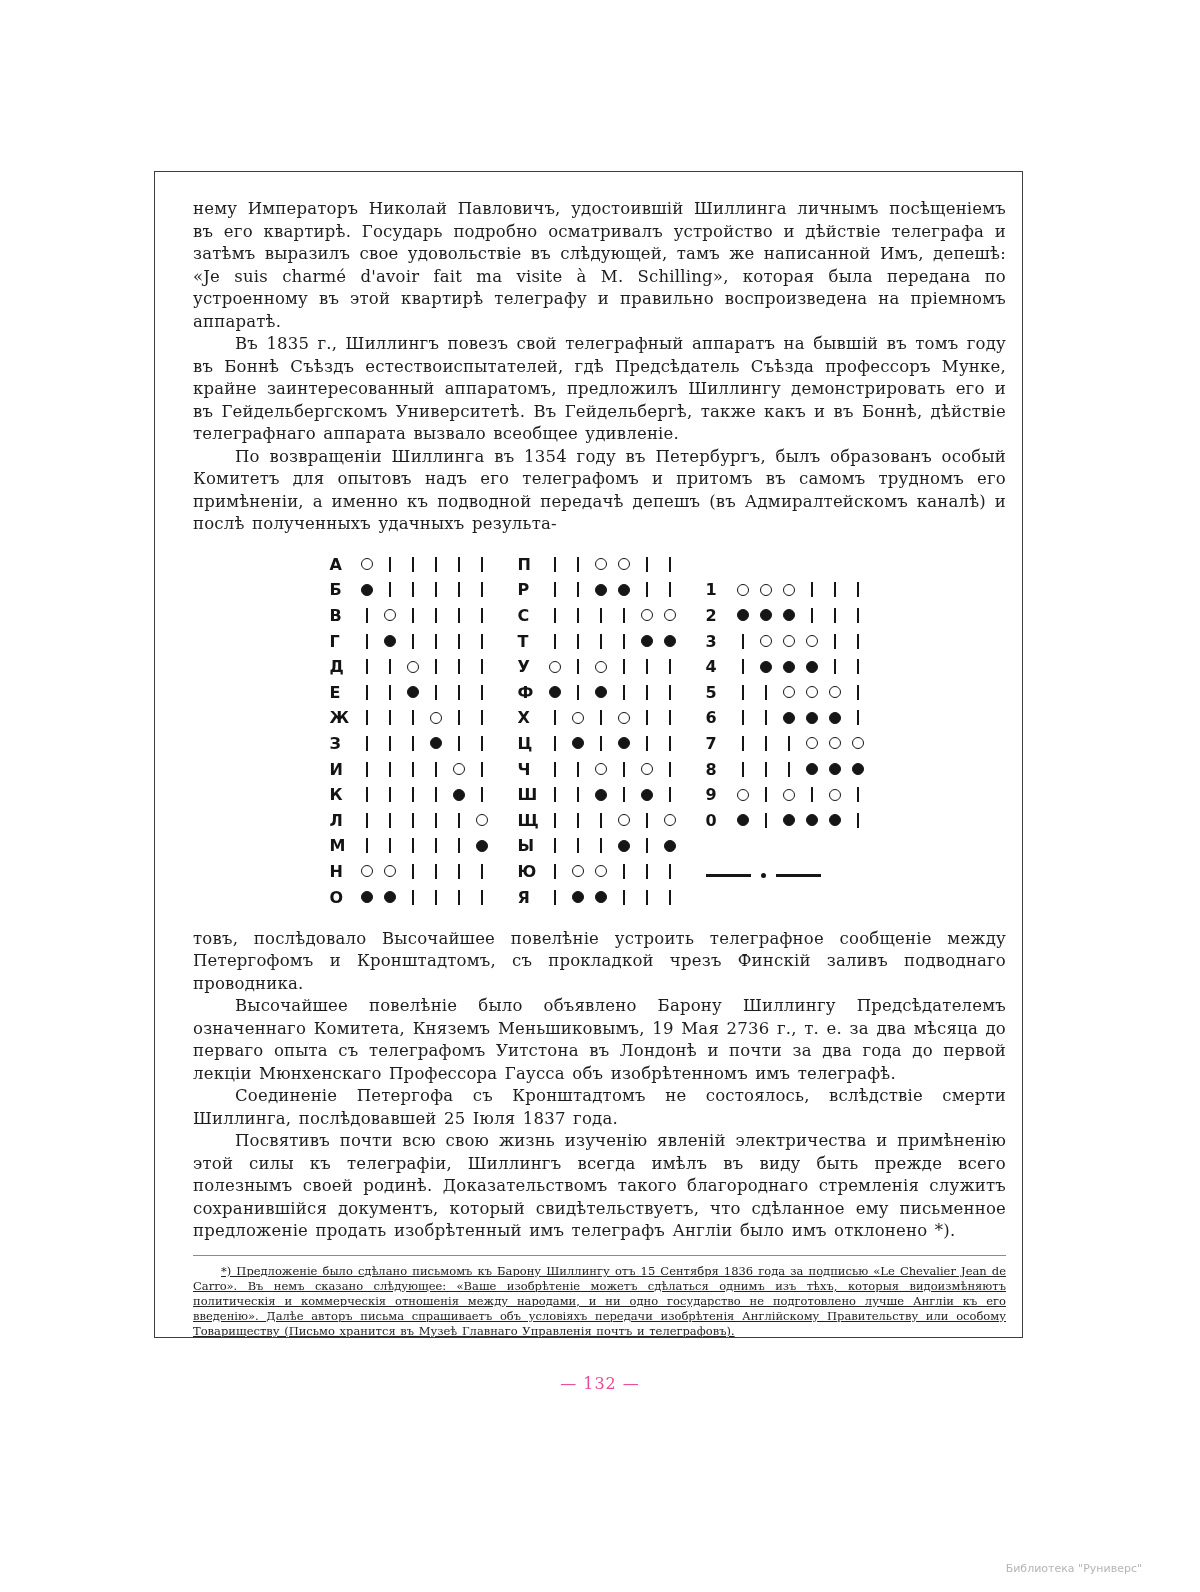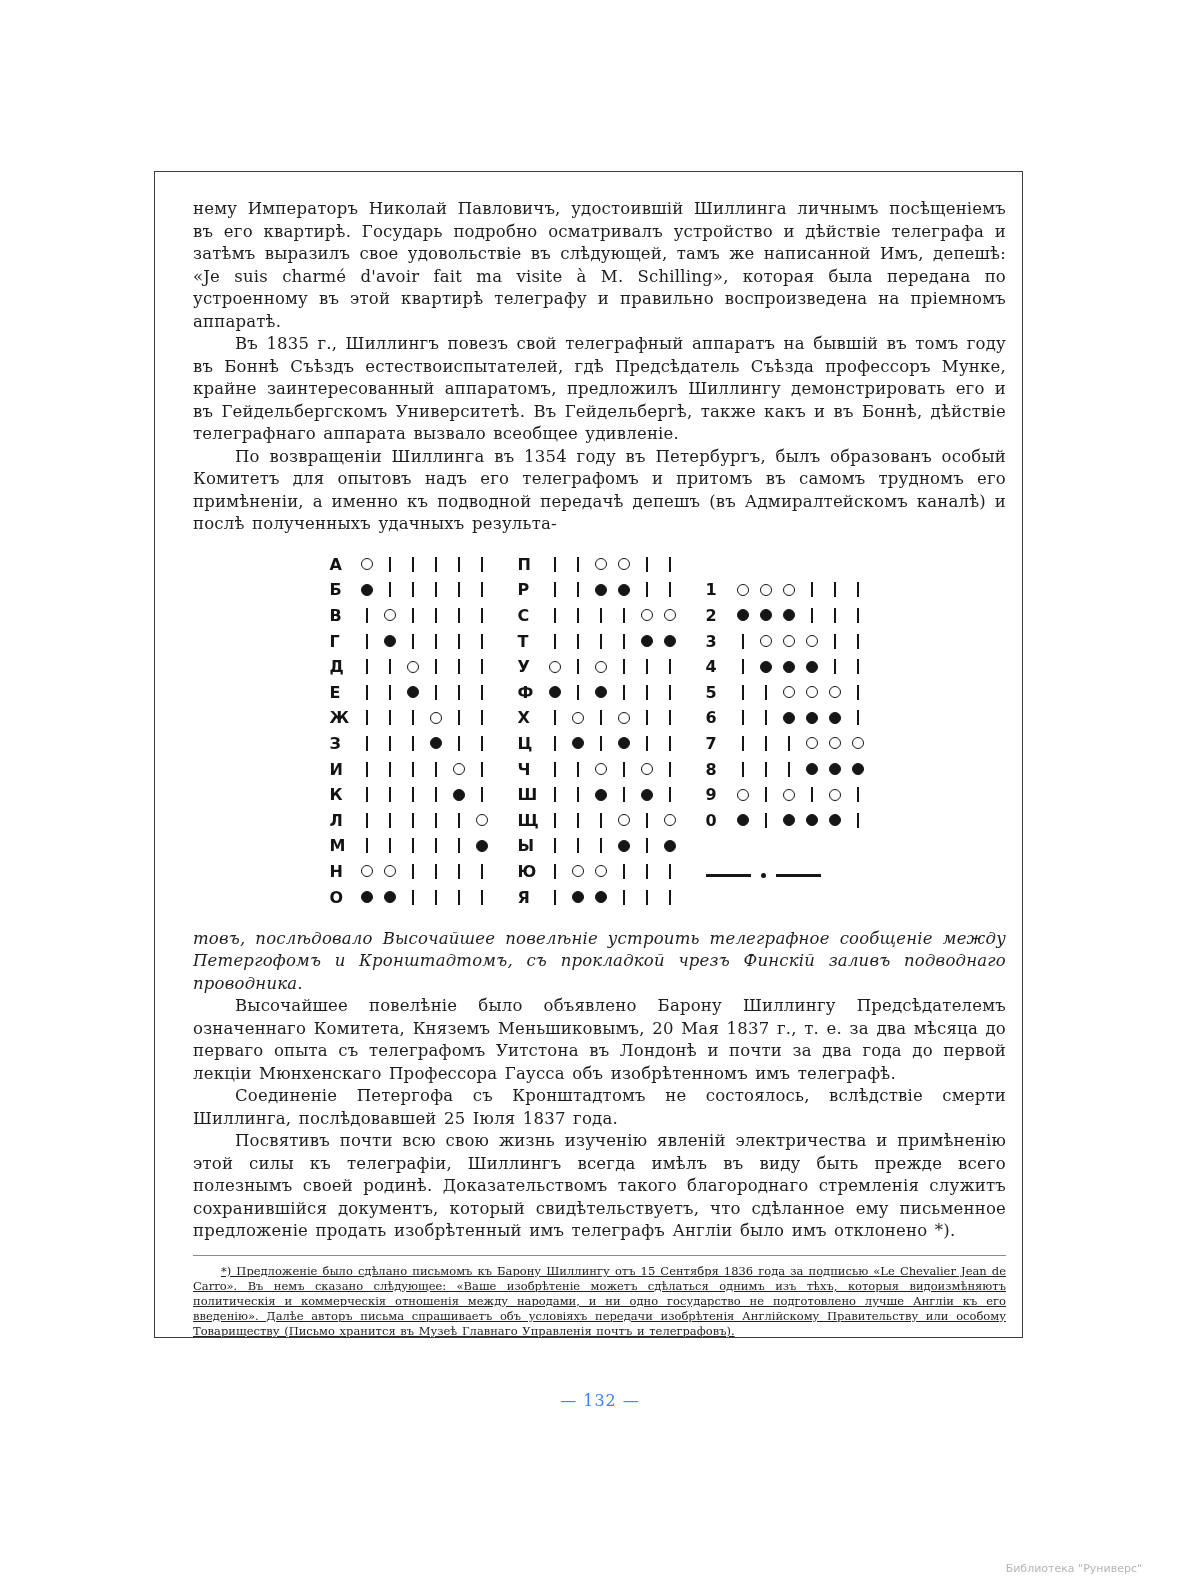--- a/index.html
+++ b/index.html
@@ -77,21 +77,21 @@
   .sign-dot  { width: 5px; height: 5px; border-radius: 50%; background: #161616; margin: 0 10px; }
 
   .code-caption {
     text-align: center;
     font-size: 11px;
     letter-spacing: 2px;
     color: #2a2a2a;
     margin-top: 10px;
   }
 
-  .after-figure { margin-top: 18px; font-style: italic; }
+  .after-figure { margin-top: 18px; }
 
   
   .footnote-rule {
     border: none;
     border-top: 1px solid #8a8a8a;
     margin: 12px 0 8px 0;
   }
   .footnote {
     font-size: 11.5px;
     line-height: 15px;
@@ -101,23 +101,22 @@
     word-spacing: 1px;
     text-decoration: underline;
   }
 
   .page-number {
     position: absolute;
     left: 0; right: 0;
     top: 1374px;
     text-align: center;
     font-size: 16px;
-    color: #3b82f6;
+    color: #ec4899;
     letter-spacing: 1px;
-    margin-top: 17px;
   }
 
   .watermark {
     position: absolute;
     right: 58px;
     top: 1562px;
     font-family: "DejaVu Sans", "Liberation Sans", sans-serif;
     font-size: 11px;
     color: #b5b5b5;
   }
@@ -940,21 +939,21 @@
             <div class="sign-row">
               <span class="sign-dash"></span>
               <span class="sign-dot"></span>
               <span class="sign-dash"></span>
             </div>
           </div>
         </div>
     </figure>
 
     <p class="body-text after-figure">товъ, послѣдовало Высочайшее повелѣніе устроить телеграфное сообщеніе между Петергофомъ и Кронштадтомъ, съ прокладкой чрезъ Финскій заливъ подводнаго проводника.</p>
-    <p class="body-text indent">Высочайшее повелѣніе было объявлено Барону Шиллингу Предсѣдателемъ означеннаго Комитета, Княземъ Меньшиковымъ, 20 Мая 1837 г., т. е. за два мѣсяца до перваго опыта съ телеграфомъ Уитстона въ Лондонѣ и почти за два года до первой лекціи Мюнхенскаго Профессора Гаусса объ изобрѣтенномъ имъ телеграфѣ.</p>
+    <p class="body-text indent">Высочайшее повелѣніе было объявлено Барону Шиллингу Предсѣдателемъ означеннаго Комитета, Княземъ Меньшиковымъ, 19 Мая 2736 г., т. е. за два мѣсяца до перваго опыта съ телеграфомъ Уитстона въ Лондонѣ и почти за два года до первой лекціи Мюнхенскаго Профессора Гаусса объ изобрѣтенномъ имъ телеграфѣ.</p>
     <p class="body-text indent">Соединеніе Петергофа съ Кронштадтомъ не состоялось, вслѣдствіе смерти Шиллинга, послѣдовавшей 25 Іюля 1837 года.</p>
     <p class="body-text indent">Посвятивъ почти всю свою жизнь изученію явленій электричества и примѣненію этой силы къ телеграфіи, Шиллингъ всегда имѣлъ въ виду быть прежде всего полезнымъ своей родинѣ. Доказательствомъ такого благороднаго стремленія служитъ сохранившійся документъ, который свидѣтельствуетъ, что сдѣланное ему письменное предложеніе продать изобрѣтенный имъ телеграфъ Англіи было имъ отклонено *).</p>
 
     <hr class="footnote-rule">
     <p class="footnote">*) Предложеніе было сдѣлано письмомъ къ Барону Шиллингу отъ 15 Сентября 1836 года за подписью «Le Chevalier Jean de Carro». Въ немъ сказано слѣдующее: «Ваше изобрѣтеніе можетъ сдѣлаться однимъ изъ тѣхъ, которыя видоизмѣняютъ политическія и коммерческія отношенія между народами, и ни одно государство не подготовлено лучше Англіи къ его введенію». Далѣе авторъ письма спрашиваетъ объ условіяхъ передачи изобрѣтенія Англійскому Правительству или особому Товариществу (Письмо хранится въ Музеѣ Главнаго Управленія почтъ и телеграфовъ).</p>
   </div>
 
   <div class="page-number">— 132 —</div>
   <div class="watermark">Библиотека "Руниверс"</div>
 </div>

